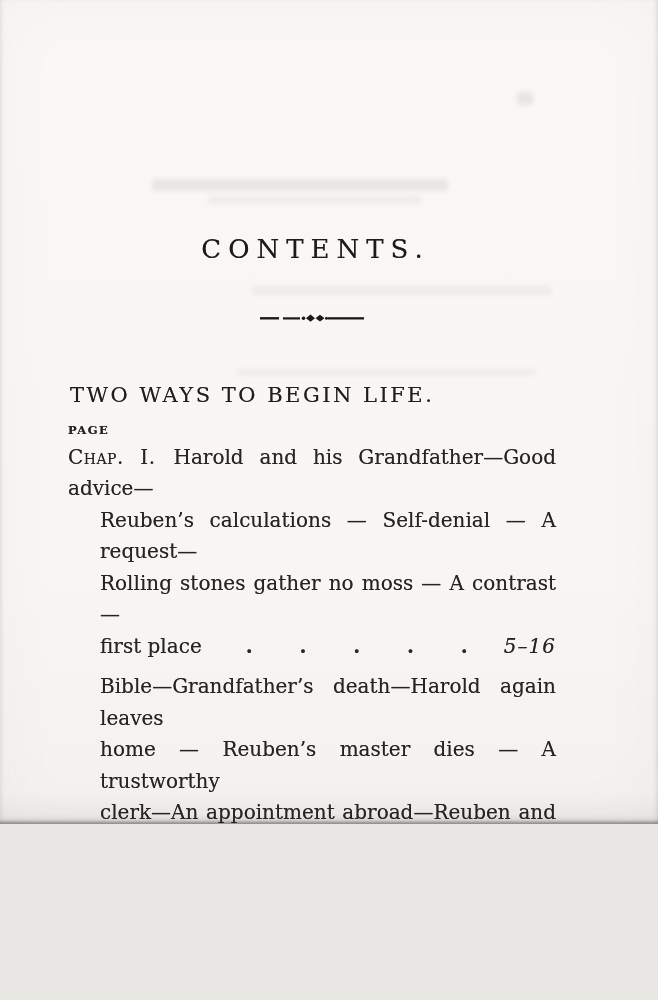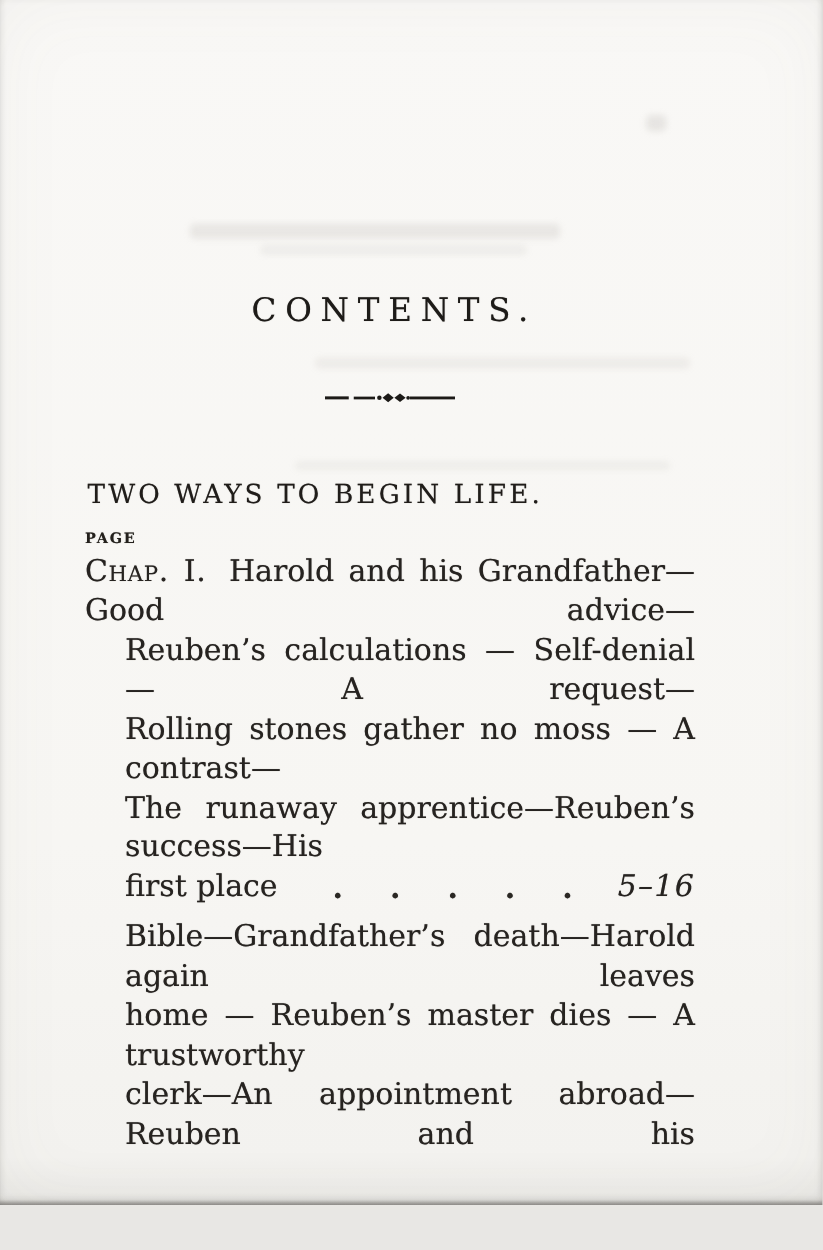--- a/index.html
+++ b/index.html
@@ -3,21 +3,21 @@
 <meta charset="utf-8">
 <style>
   html, body {
     margin: 0;
     padding: 0;
     background: #e8e7e4;
   }
   .paper {
     position: relative;
     width: 658px;
-    height: 964px;
+    height: 824px;
     margin: 0 auto;
     background: linear-gradient(180deg, #f9f8f6 0%, #f7f6f3 70%, #f3f2ef 96%, #e9e8e5 100%);
     overflow: hidden;
     box-shadow: inset 0 -5px 7px -3px rgba(60,58,55,0.35),
                 inset -3px 0 10px -6px rgba(60,58,55,0.18),
                 inset 3px 0 10px -7px rgba(60,58,55,0.12),
                 inset 0 0 60px rgba(120,115,105,0.05);
     font-family: "DejaVu Serif", "Liberation Serif", serif;
     color: #262320;
   }
@@ -85,21 +85,21 @@
     margin-top: 14px;
     font-size: 11.5px;
     font-weight: bold;
     letter-spacing: 1.5px;
     padding-right: 1px;
     color: #23201c;
     line-height: 14px;
   }
 
   .chapter {
-    font-size: 24px;
+    font-size: 20px;
     line-height: 31.5px;
   }
   .chapter.first { margin-top: 5px; }
   .chapter + .chapter { margin-top: 9px; }
 
   .line {
     text-align: justify;
     text-align-last: justify;
   }
   .line.cont { margin-left: 32px; }
@@ -156,21 +156,20 @@
     </svg>
 
     <h2 class="section-heading">TWO WAYS TO BEGIN LIFE.</h2>
 
     <div class="page-label">PAGE</div>
 
     <section class="chapter first">
       <div class="line"><span class="chap-label">Chap. I.</span><span class="line-text">Harold and his Grandfather—Good advice—</span></div>
       <div class="line cont">Reuben’s calculations — Self-denial — A request—</div>
       <div class="line cont">Rolling stones gather no moss — A contrast—</div>
-      <div class="line cont">The runaway apprentice—Reuben’s success—His</div>
       <div class="line cont last-line">
         <span class="last-text">first place</span>
         <span class="leaders">. . . . .</span>
         <span class="pages">5–16</span>
       </div>
     </section>
 
     <section class="chapter">
       <div class="line cont">Bible—Grandfather’s death—Harold again leaves</div>
       <div class="line cont">home — Reuben’s master dies — A trustworthy</div>

